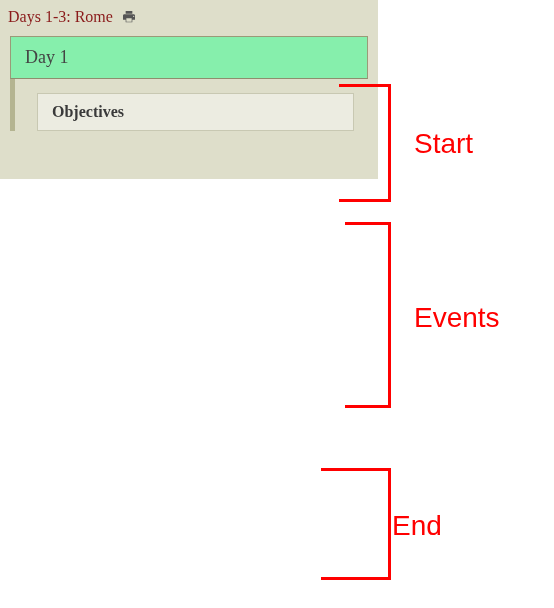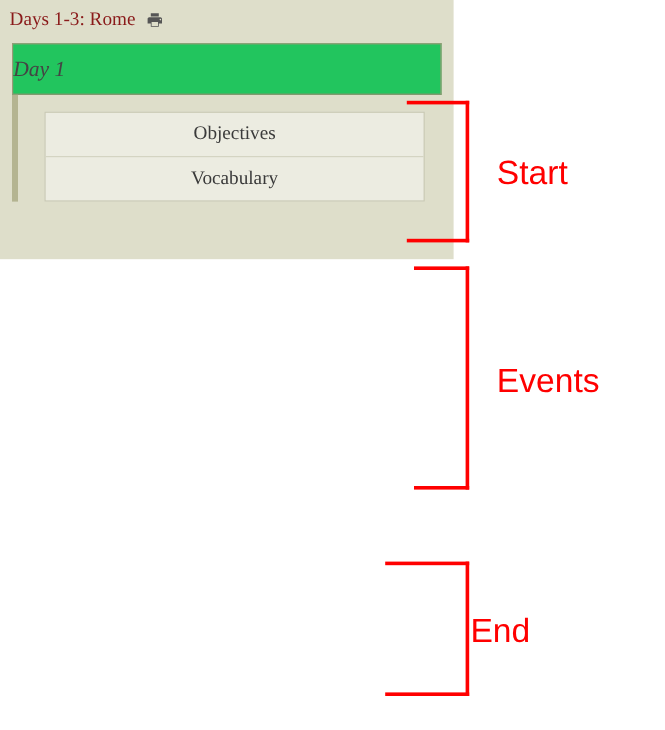--- a/index.html
+++ b/index.html
@@ -35,47 +35,45 @@
   .print-icon {
     color: #555;
     display: inline-flex;
   }
   .print-icon svg { width: 16px; height: 16px; }
 
   .day-block {
     margin: 4px 8px 0 8px;
   }
   .day-header {
-    background: #22c55e;
+    background: #86efac;
     border: 1px solid #9a9a78;
     border-bottom: 1px solid #8e8e6e;
-    padding: 10px 0;
+    padding: 10px 14px;
     font-size: 18px;
     color: #444;
-    font-style: italic;
   }
   .indent {
     border-left: 5px solid #b4b491;
     margin-left: 0;
     padding: 14px 0 0 22px;
   }
 
   .start-list {
     background: #ecece1;
     border: 1px solid #c8c8b2;
     margin-right: 14px;
     margin-bottom: 18px;
   }
   .start-item {
     padding: 9px 14px;
     font-size: 16px;
     color: #3a3a3a;
     border-top: 1px solid #d4d4c2;
-    font-weight: 400;
-    text-align: center;
+    font-weight: 700;
   }
   .start-item:first-child { border-top: none; }
 
   .event-list {
     margin-right: 14px;
   }
   .event-item {
     background: #c6c6a8;
     border: 1px solid #9e9e7c;
     padding: 12px 14px;
@@ -131,21 +129,20 @@
     </span>
   </div>
 
   <div class="day-block">
     <div class="day-header">Day 1</div>
 
     <div class="indent">
 
       <div class="start-list">
         <div class="start-item">Objectives</div>
-        <div class="start-item">Vocabulary</div>
       </div>
 
 
     </div>
   </div>
 </div>
 
 <div class="bracket" style="left:339px; top:84px; width:52px; height:118px;"></div>
 <div class="anno-label" style="left:414px; top:128px;">Start</div>
 

